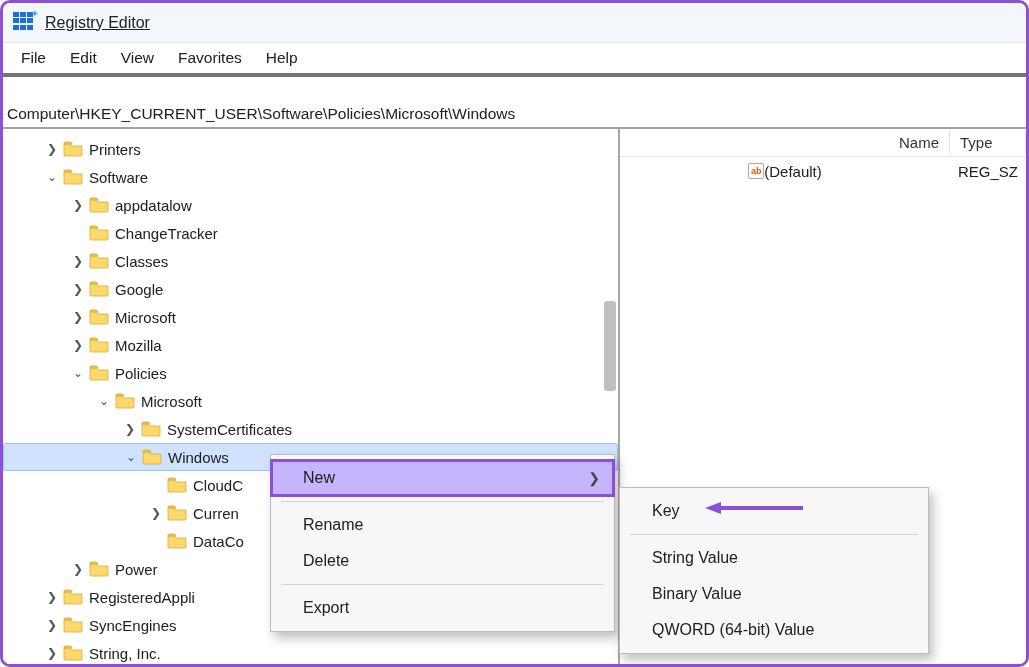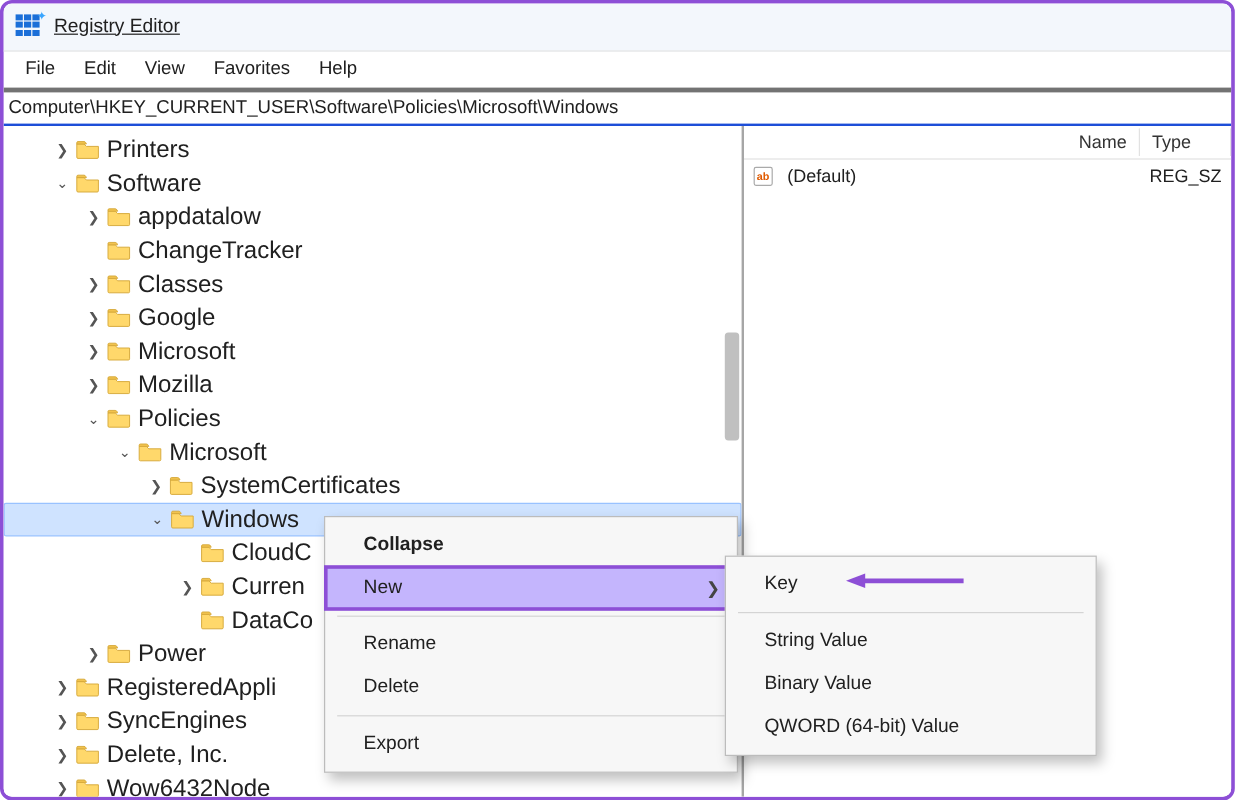--- a/index.html
+++ b/index.html
@@ -20,45 +20,45 @@
   align-items: center;
   height: 40px;
   padding: 0 10px;
   background: #f3f7fc;
   border-bottom: 1px solid #e5e5e5;
 }
 .titlebar .app-icon { width: 22px; height: 22px; margin-right: 10px; position: relative; }
 .titlebar .title { font-size: 16px; text-decoration: underline; }
 .menubar { display: flex; align-items: center; height: 34px; padding: 0 6px; border-bottom: 4px solid #737373; }
 .menubar .menu-item { padding: 4px 12px; font-size: 15.5px; cursor: default; }
-.addressbar { display: flex; align-items: center; height: 28px; padding: 0 4px; border-bottom: 2px solid #1d4ed8; font-size: 15.5px; }
+.addressbar { display: flex; align-items: center; height: 28px; padding: 0 4px; border-bottom: 2px solid #a3a3a3; font-size: 15.5px; margin-top: 24px; }
 .content { position: relative; display: flex; height: calc(100% - 40px - 34px - 28px); }
 .tree-pane { width: 625px; border-right: 2px solid #a6a6a6; overflow: hidden; position: relative; background:#fff; }
 .list-pane { flex: 1; background: #fff; position: relative; }
 .list-header { display: flex; height: 28px; align-items: center; border-bottom: 1px solid #e2e2e2; background:#fff; font-size:15px; color:#333; }
 .list-header .col { padding: 3px 10px; border-right: 1px solid #e2e2e2; }
 .list-header .col.name { width: 330px; text-align: right; }
 .list-header .col.type { flex:1; }
 .list-row { display: flex; align-items: center; height: 28px; font-size:15px;}
 .list-row .cell { padding: 2px 8px; }
-.list-row .cell.name { width: 330px; display:flex; align-items:center; gap:12px;}
+.list-row .cell.name { width: 330px; display:flex; align-items:center; gap:0;justify-content:center;}
 .list-row .cell.type { flex:1; }
 
 .ab-icon { width:16px; height:16px; display:inline-block; background:#fff; border:1px solid #aaa; border-radius:2px; position:relative; font-size:9px; font-weight:bold; text-align:center; line-height:14px; color:#e05a00; }
 .ab-icon::before { content:"ab"; }
 
 .tree { padding: 6px 0 0 0; }
 .tree-row { display: flex; align-items: center; height: 28px; white-space: nowrap; cursor: default; }
 .tree-row.selected { background: #cfe3ff; border:1px solid #99c2ff; border-radius:2px;}
 .tree-spacer { display:inline-block; width: 22px; }
 .tree-toggle { width: 18px; text-align: center; color: #555; font-size: 12px; user-select:none; }
 .tree-toggle.blank { color: transparent; }
 .folder-icon { width: 20px; height: 16px; margin: 0 6px 0 2px; position: relative; }
 .folder-icon svg { display:block; }
-.tree-label { font-size: 20px; text-align: center; }
+.tree-label { font-size: 15px; text-align: center; }
 
 .scroll-thumb { position:absolute; right:2px; top:172px; width:12px; height:90px; background:#c0c0c0; border-radius:3px; }
 
 .ctxmenu { position: absolute; background: #f7f7f7; border: 1px solid #bcbcbc; box-shadow: 4px 6px 10px rgba(0,0,0,0.25); padding: 5px 0; font-size:16px; }
 .ctxmenu .mi { display:flex; align-items:center; height: 36px; padding: 0 28px 0 32px; cursor:default; position:relative; }
 .ctxmenu .mi.bold { font-weight: 600; }
 .ctxmenu .mi.hover { background: #c4b5fd; }
 .ctxmenu .mi .arrow { position:absolute; right:14px; font-size:14px; color:#444; }
 .ctxmenu .sep { height:1px; background:#d4d4d4; margin: 5px 10px; }
 .ctxmenu .mi.hl { outline: 3px solid #8D4FD6; outline-offset:-2px; }
@@ -308,21 +308,21 @@
         </div>
         <div class="tree-row">
           <span class="tree-spacer" style="width:40px"></span>
           <span class="tree-toggle">❯</span>
           <span class="folder-icon">
             <svg width="20" height="16" viewBox="0 0 20 16">
               <path d="M1 3 L7 3 L9 5 L19 5 L19 14 Q19 15 18 15 L2 15 Q1 15 1 14 Z" fill="#FFD86B" stroke="#D6A93B" stroke-width="0.8"></path>
               <path d="M1 3 L1 2 Q1 1 2 1 L7 1 Q8 1 8.5 2 L9 3 Z" fill="#F2C34E" stroke="#D6A93B" stroke-width="0.8"></path>
             </svg>
           </span>
-          <span class="tree-label">Delete, Inc.</span>
+          <span class="tree-label">String, Inc.</span>
         </div>
         <div class="tree-row">
           <span class="tree-spacer" style="width:40px"></span>
           <span class="tree-toggle">❯</span>
           <span class="folder-icon">
             <svg width="20" height="16" viewBox="0 0 20 16">
               <path d="M1 3 L7 3 L9 5 L19 5 L19 14 Q19 15 18 15 L2 15 Q1 15 1 14 Z" fill="#FFD86B" stroke="#D6A93B" stroke-width="0.8"></path>
               <path d="M1 3 L1 2 Q1 1 2 1 L7 1 Q8 1 8.5 2 L9 3 Z" fill="#F2C34E" stroke="#D6A93B" stroke-width="0.8"></path>
             </svg>
           </span>
@@ -340,30 +340,29 @@
     <div class="list-row">
       <div class="cell name">
         <span class="ab-icon"></span>
         <span>(Default)</span>
       </div>
       <div class="cell type">REG_SZ</div>
     </div>
   </div>
 
   <div class="ctxmenu" id="ctx1" style="left:267px; top:325px; width:345px;">
-      <div class="mi bold">Collapse</div>
       <div class="mi hover hl">New<span class="arrow">❯</span></div>
       <div class="sep"></div>
       <div class="mi">Rename</div>
       <div class="mi">Delete</div>
       <div class="sep"></div>
       <div class="mi">Export</div>
     </div>
 
-  <div class="ctxmenu" id="ctx2" style="left:601px; top:358px; width:310px;">
+  <div class="ctxmenu" id="ctx2" style="left:616px; top:358px; width:310px;">
       <div class="mi">Key</div>
       <div class="sep"></div>
       <div class="mi">String Value</div>
       <div class="mi">Binary Value</div>
       <div class="mi">QWORD (64-bit) Value</div>
     </div>
 
   <div class="annot-arrow" style="left:702px; top:369px; width:100px; height:20px;">
     <svg width="100" height="20">
         <defs></defs>

